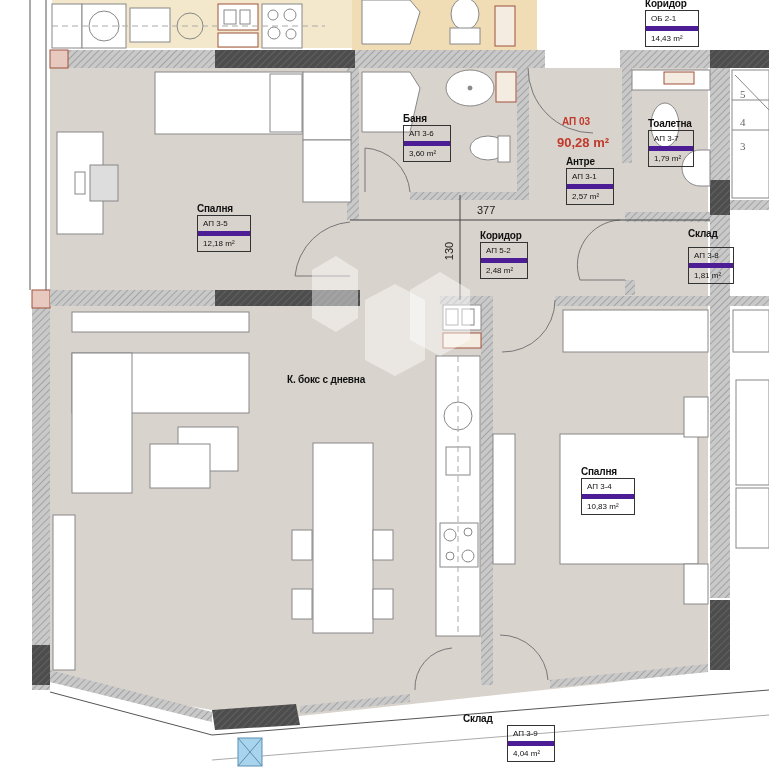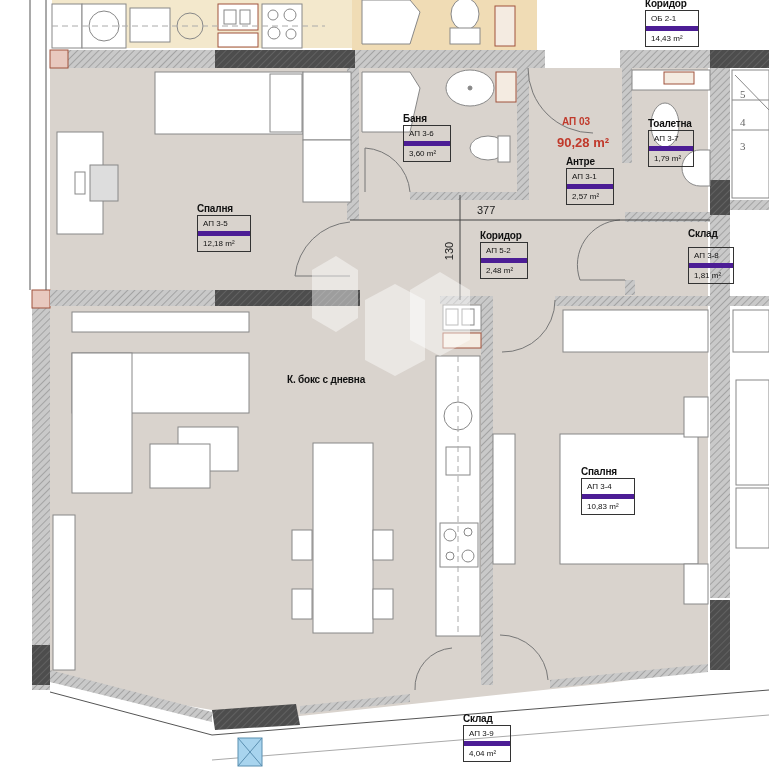--- a/index.html
+++ b/index.html
@@ -291,17 +291,17 @@
 <div class="room-label" style="left:581px; top:466px;">
   <span class="room-name">Спалня</span>
   <div class="tag">
     <div>АП 3-4</div>
     <div>10,83 m²</div>
   </div>
 </div>
 
 <div class="room-label" style="left:463px; top:713px;">
   <span class="room-name">Склад</span>
-  <div class="tag" style="width:46px;">
+  <div class="tag" style="width:46px;margin-left:44px;">
     <div>АП 3-9</div>
     <div>4,04 m²</div>
   </div>
 </div>
 
 </body></html>

